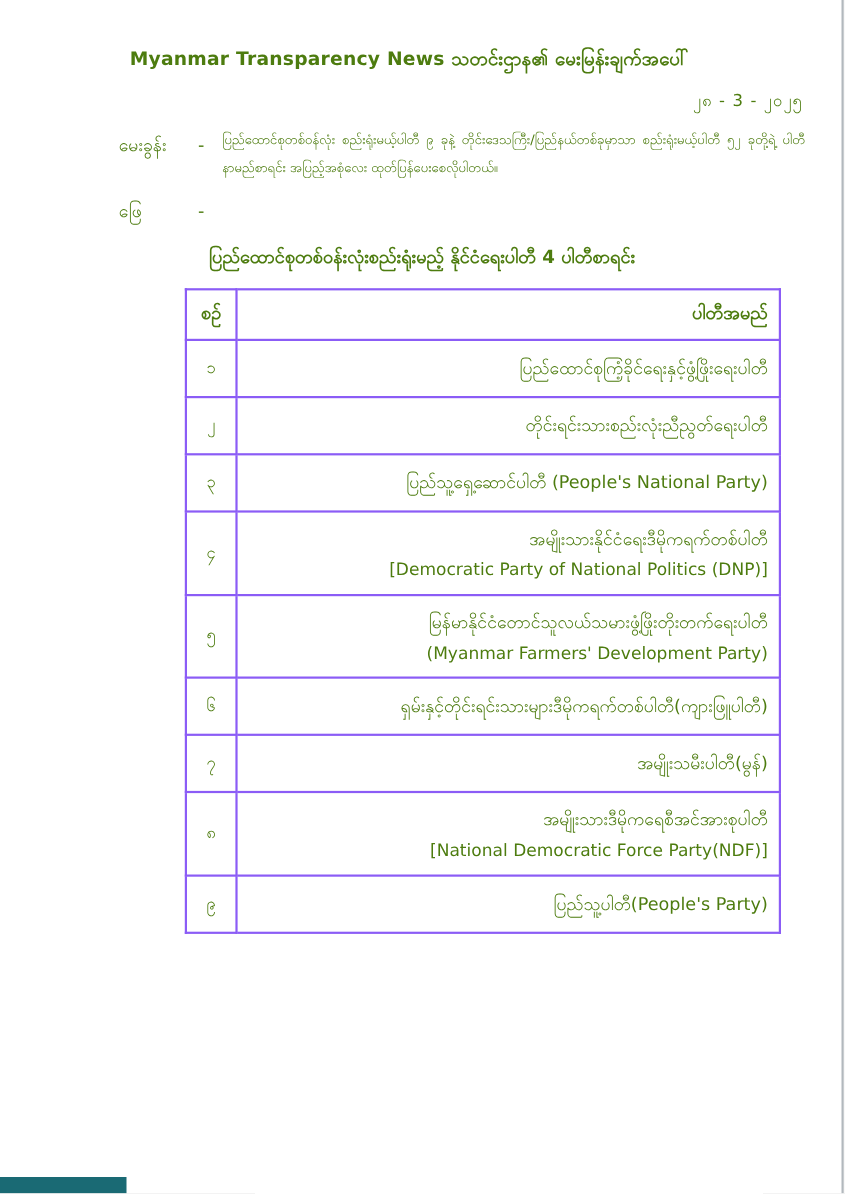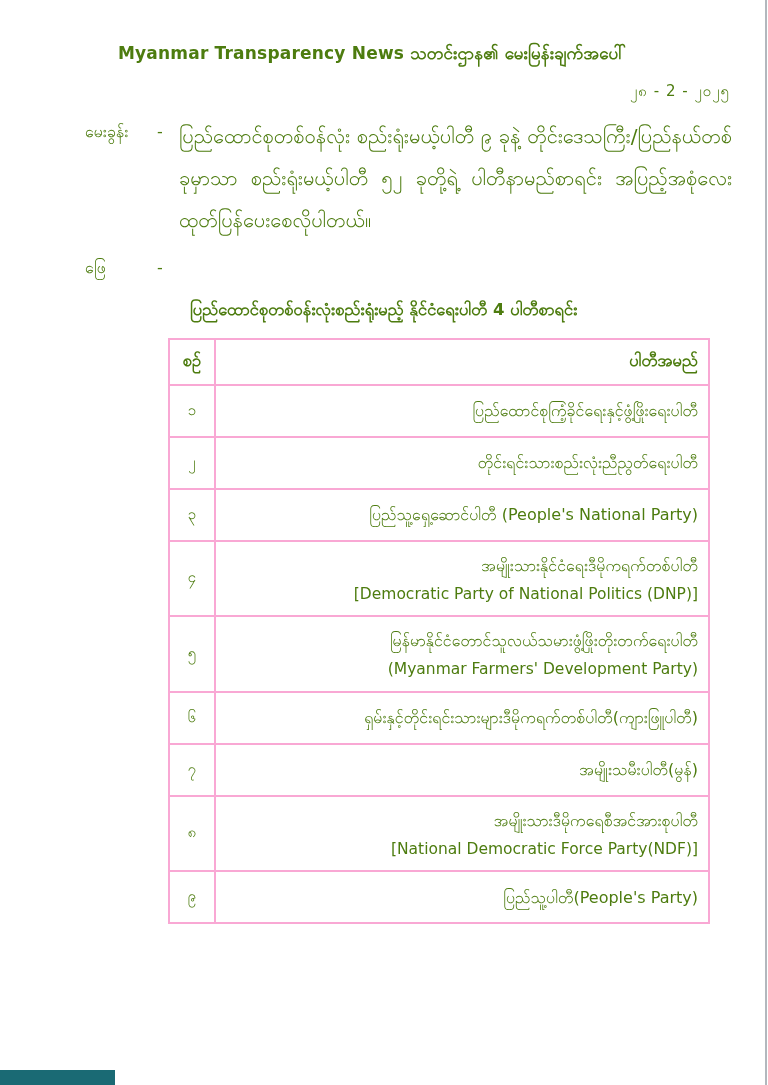--- a/index.html
+++ b/index.html
@@ -14,36 +14,36 @@
   }
   .doc { padding-top:42px; }
   .title-block { width:640px; margin-left:52px; text-align:center; }
   .title-line1 { font-size:17px; font-weight:bold; letter-spacing:.2px; }
   .title-line2 { font-size:17px; font-weight:bold; margin-top:16px; }
   .date-line {
     width:678px; margin-left:52px; text-align:right;
     font-size:15px; margin-top:14px; letter-spacing:1px;
   }
   .qa-block { margin-top:12px; }
-  .qa-row { display:flex; align-items:flex-start; padding-left:85px; padding-right:36px; margin-top:10px; }
+  .qa-row { display:flex; align-items:flex-start; padding-left:108px; padding-right:36px; margin-top:10px; }
   .qa-label { flex:0 0 72px; font-size:16px; line-height:2.1; }
   .qa-dash  { flex:0 0 22px; font-size:16px; line-height:2.1; }
-  .qa-text  { flex:1 1 auto; font-size:20px; line-height:2.1; text-align:justify; }
+  .qa-text  { flex:1 1 auto; font-size:12px; line-height:2.1; text-align:justify; }
   .sub-heading {
     margin-top:8px; margin-left:190px; width:480px;
     font-size:16.5px; font-weight:bold; line-height:2;
   }
   .party-table {
     margin-top:12px; margin-left:168px;
     width:542px;
     border-collapse:collapse;
     font-size:16px;
   }
   .party-table th, .party-table td {
-    border:2px solid #f9a8d4;
+    border:2px solid #8b5cf6;
     vertical-align:middle;
   }
   .party-table th { height:46px; font-weight:bold; font-size:16.5px; }
   .col-no { width:46px; text-align:center; }
   .col-name { text-align:right; padding:8px 10px 8px 13px; }
   .party-table td.col-no { font-size:15px; }
   .party-table td { height:52px; }
   .name-mm { line-height:1.95; }
   .name-en { line-height:1.7; font-size:15.5px; }
   .page-edge-line {
@@ -58,21 +58,21 @@
 </head>
 <body>
 
 <div class="page">
   <div class="doc">
 
     <div class="title-block">
       <div class="title-line1">Myanmar Transparency News သတင်းဌာန၏ မေးမြန်းချက်အပေါ်</div>
     </div>
 
-    <div class="date-line">၂၈ - 2 - ၂၀၂၅</div>
+    <div class="date-line">၂၈ - 3 - ၂၀၂၅</div>
 
     <div class="qa-block">
       <div class="qa-row">
         <div class="qa-label">မေးခွန်း</div>
         <div class="qa-dash">-</div>
         <div class="qa-text">ပြည်ထောင်စုတစ်ဝန်လုံး စည်းရုံးမယ့်ပါတီ ၉ ခုနဲ့ တိုင်းဒေသကြီး/ပြည်နယ်တစ်ခုမှာသာ စည်းရုံးမယ့်ပါတီ ၅၂ ခုတို့ရဲ့ ပါတီနာမည်စာရင်း အပြည့်အစုံလေး ထုတ်ပြန်ပေးစေလိုပါတယ်။</div>
       </div>
       <div class="qa-row">
         <div class="qa-label">ဖြေ</div>
         <div class="qa-dash">-</div>

